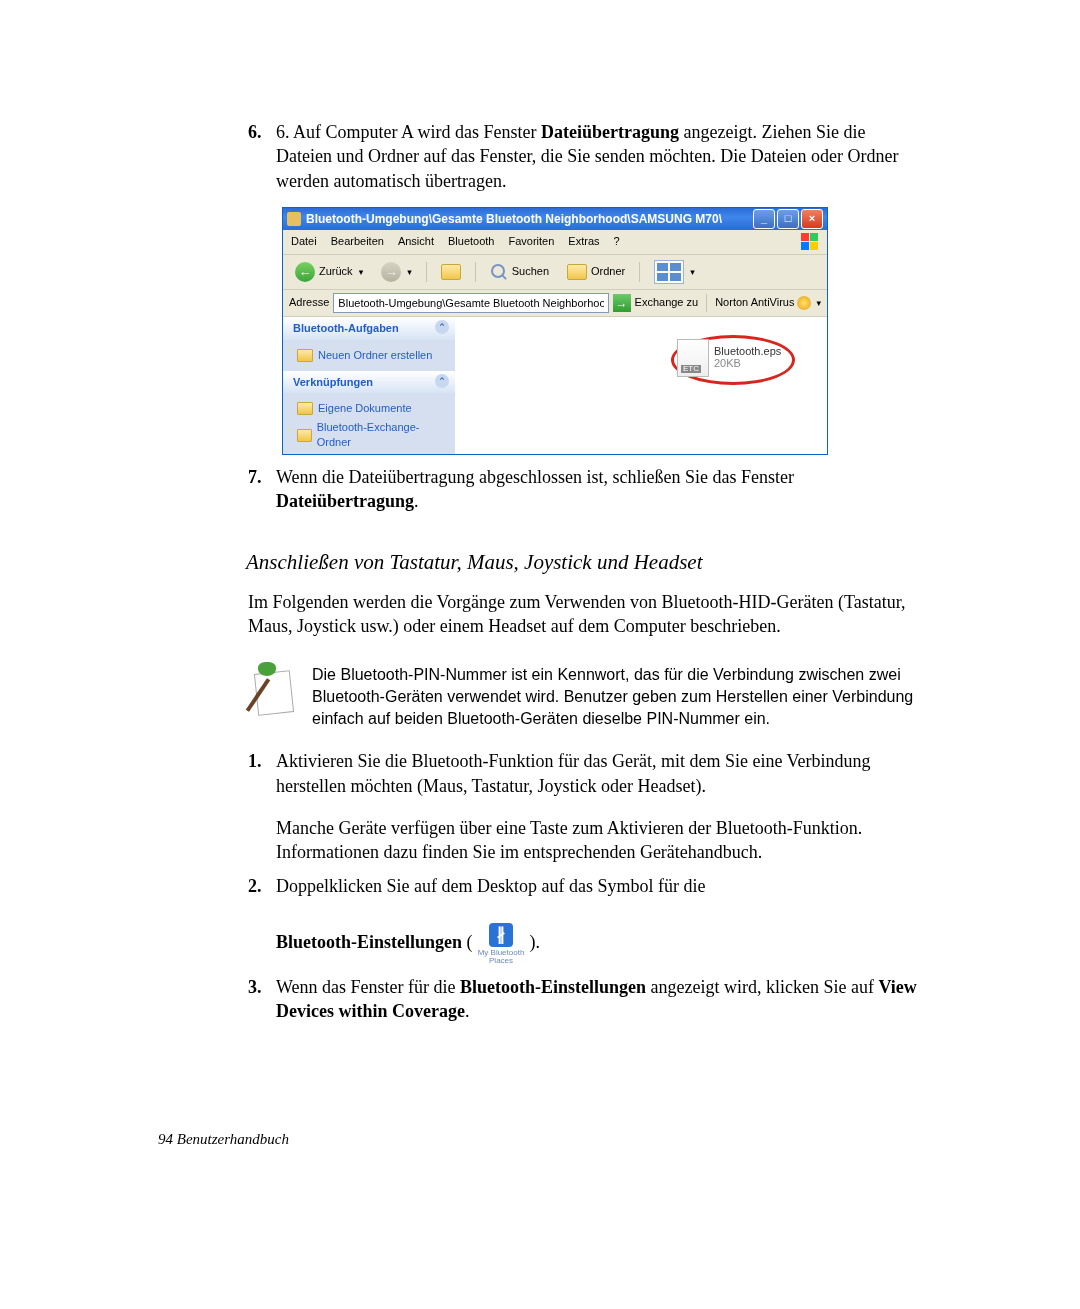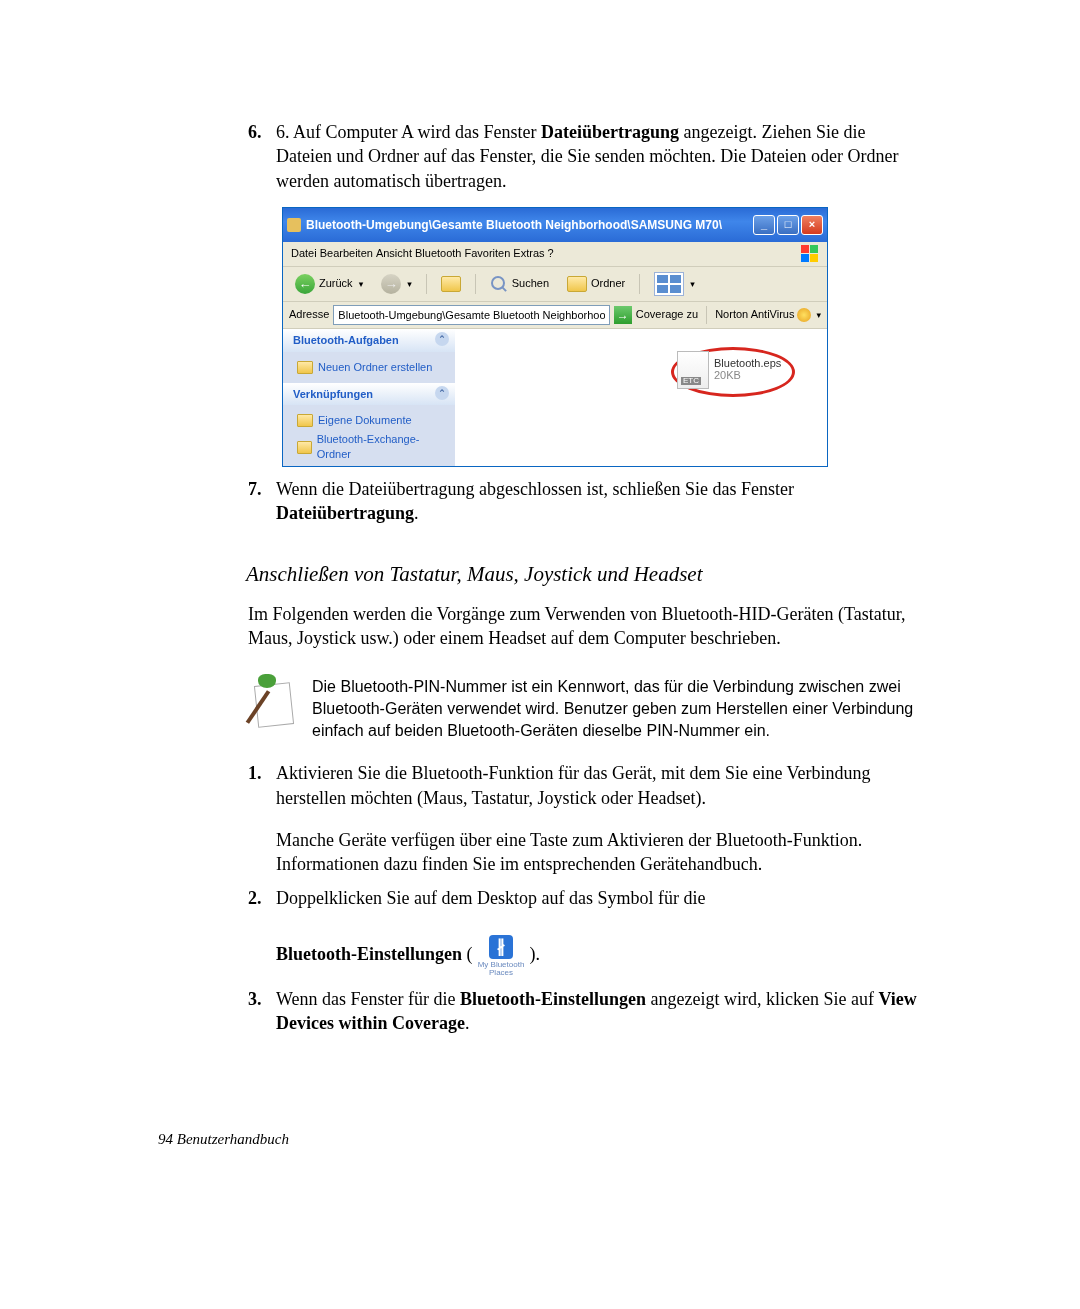--- a/index.html
+++ b/index.html
@@ -41,21 +41,21 @@
   .win {
     margin: 14px 0 10px 34px;
     width: 544px;
     font-family: Tahoma, Arial, sans-serif;
     font-size: 11px;
     border: 1px solid #0a66c2;
     background: #fff;
     box-shadow: 0 0 0 1px #6aa0e0 inset;
   }
   .titlebar {
-    height: 34px;
+    height: 22px;
     background: linear-gradient(#2a6bd6,#3f86ea 40%,#2a6bd6);
     color: #fff;
     display: flex;
     align-items: center;
     padding: 0 4px;
     font-weight: bold;
     font-size: 12px;
   }
   .titlebar .tb-icon {
     width: 14px; height: 14px;
@@ -72,21 +72,21 @@
     font-family: Arial, sans-serif;
     font-size: 11px;
     color: #fff;
   }
   .tbtn.min, .tbtn.max { background: linear-gradient(#6ba0e8,#3a6fc2); }
   .tbtn.close { background: linear-gradient(#f08060,#d43b1f); }
 
   .menubar {
     background: #ece9d8;
     display: flex;
-    gap: 3px;
+    gap: 14px;
     padding: 3px 8px;
     align-items: center;
     border-bottom: 1px solid #d0cdbb;
   }
   .menubar .win-logo {
     margin-left: auto;
     width: 18px; height: 18px;
     display: grid;
     grid-template-columns: 8px 8px;
     grid-template-rows: 8px 8px;
@@ -376,21 +376,21 @@
             <div></div>
           </div>
         <span class="drop-arrow">▾</span>
       </div>
     </div>
 
     <div class="addressbar">
       <span>Adresse</span>
       <input value="Bluetooth-Umgebung\Gesamte Bluetooth Neighborhood\SAMSUN" style="">
       <div class="go-btn">→</div>
-      <span>Coverage zu</span>
+      <span>Exchange zu</span>
       <div style="width:1px;height:18px;background:#c8c5b5;margin:0 4px;"></div>
       <div class="norton">
         <span>Norton AntiVirus</span>
         <div class="dot"></div>
         <span class="drop-arrow">▾</span>
       </div>
     </div>
 
     <div class="win-body">
       <div class="sidebar">

